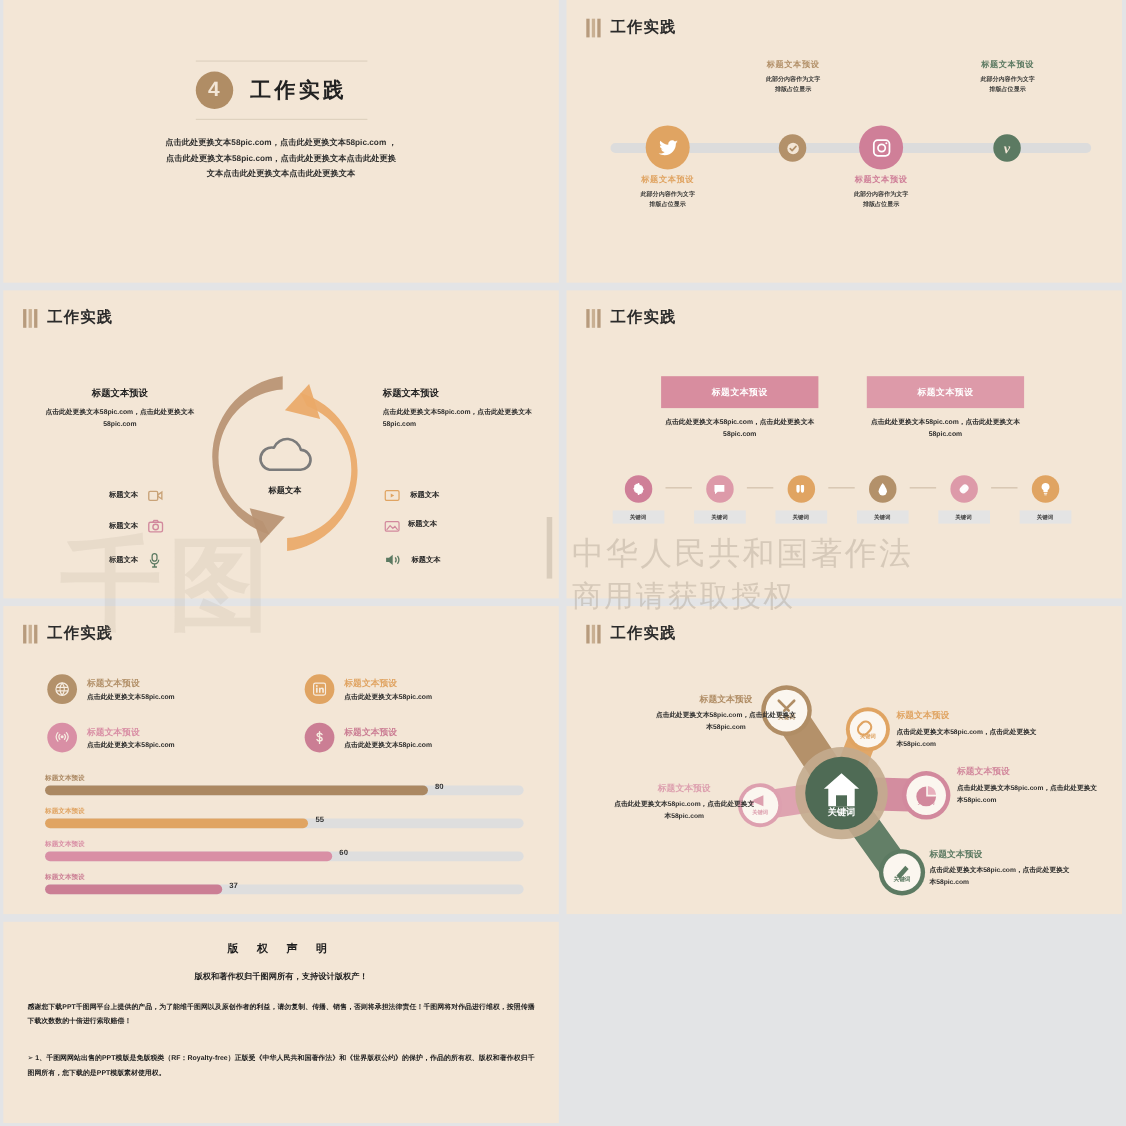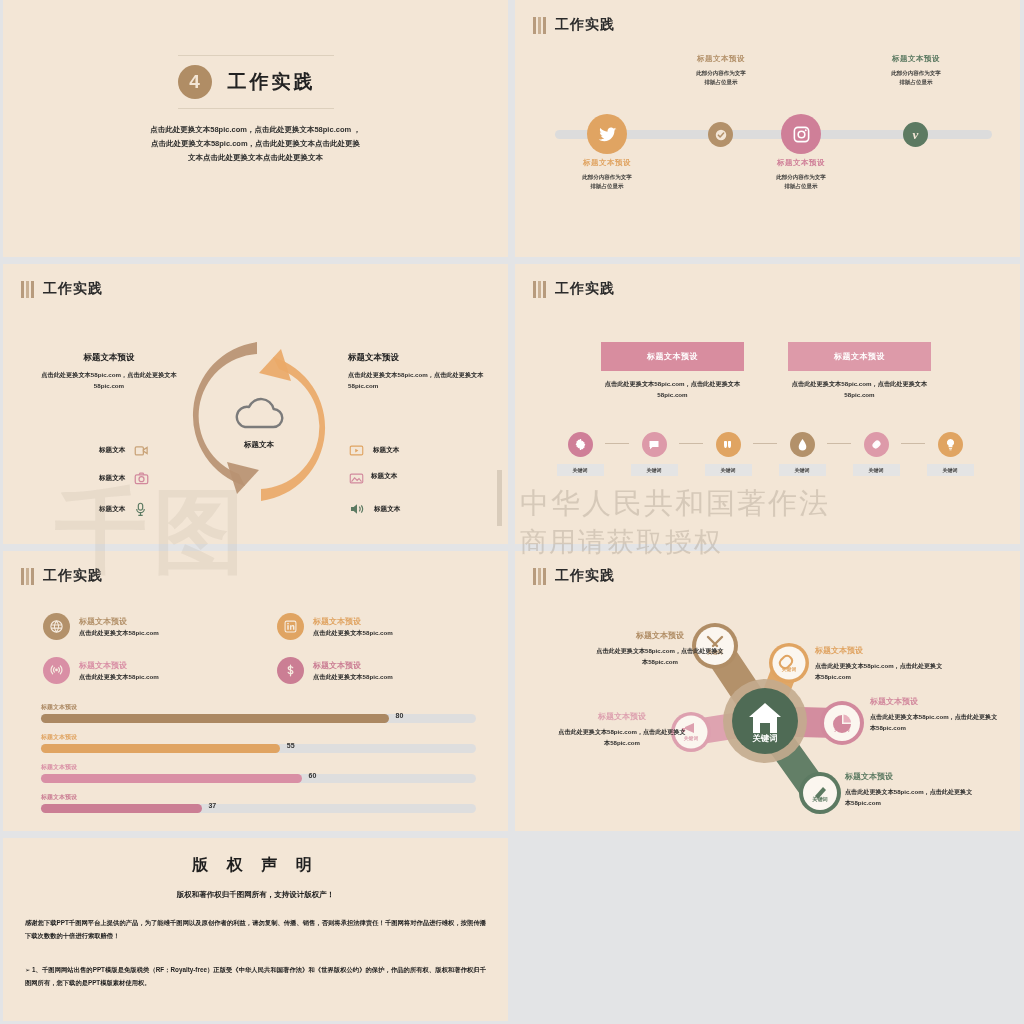--- a/index.html
+++ b/index.html
@@ -100,21 +100,21 @@
             align-items:center; justify-content:flex-start; padding-top:40px; }
   .thanks::before { content:""; position:absolute; left:8px; top:8px; right:8px; bottom:8px;
                     border-radius:50%; border:1px solid #e6d9c6; }
   .y2019 { font-size:34px; font-weight:bold; color:#c3a074; letter-spacing:2px; line-height:1; }
   .y2019-rule { width:72px; height:2px; background:#c3a074; margin:5px 0 9px; }
   .thx-cn { font-size:19px; font-weight:bold; color:#2b2b2b; letter-spacing:2px; }
   .thx-en { font-size:6.5px; color:#9d9287; letter-spacing:.8px; margin-top:8px; text-align:center;
             line-height:1.7; width:180px; }
 
   
-  .cp-title { text-align:center; font-size:16px; font-weight:bold; color:#1e1e1e;
+  .cp-title { text-align:center; font-size:10px; font-weight:bold; color:#1e1e1e;
               letter-spacing:7px; margin-top:17px; }
   .cp-sub { text-align:center; font-size:7.5px; font-weight:bold; color:#1e1e1e; margin-top:14px; }
   .cp-p { margin:17px 22px 0; font-size:6.3px; font-weight:bold; color:#1e1e1e; line-height:2.0;
           text-align:justify; }
   .cp-li { margin:22px 22px 0 22px; font-size:6.3px; font-weight:bold; color:#1e1e1e; line-height:2.0;
            text-align:justify; }
 
   
   #wm { position:absolute; left:0; top:0; width:1024px; height:740px; pointer-events:none; }
   .wm-logo { position:absolute; left:55px; top:470px; font-size:92px; color:rgba(176,160,140,.16);

